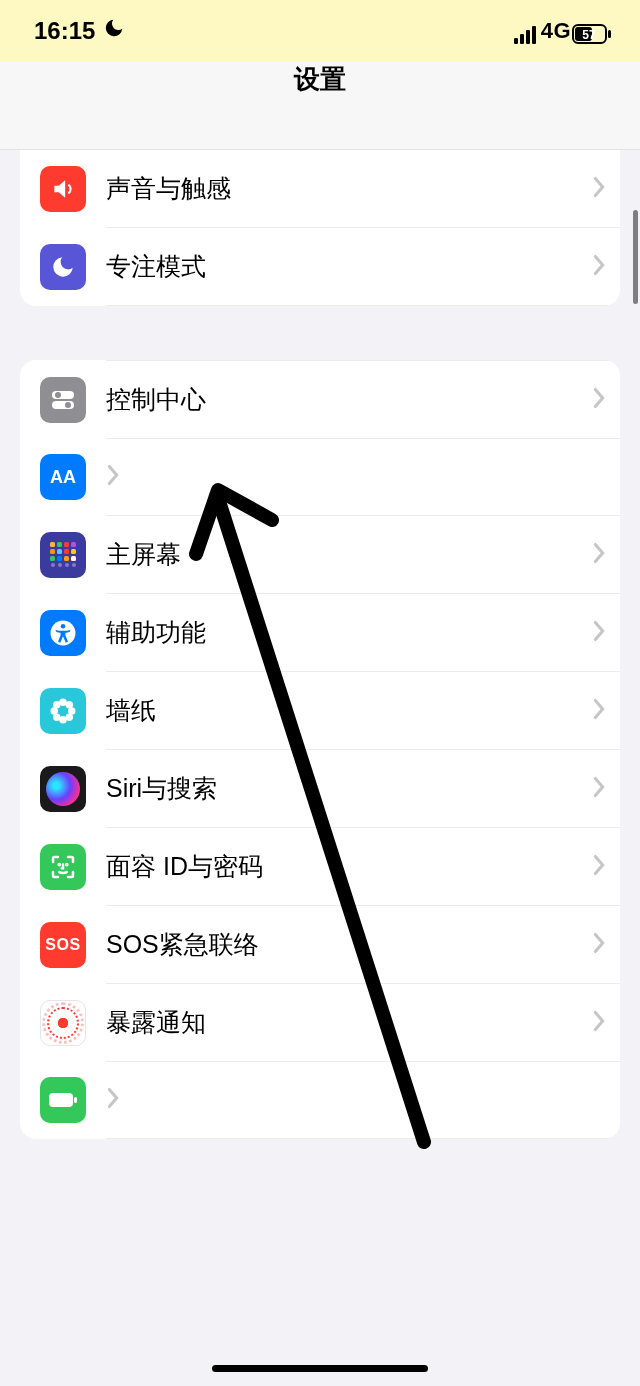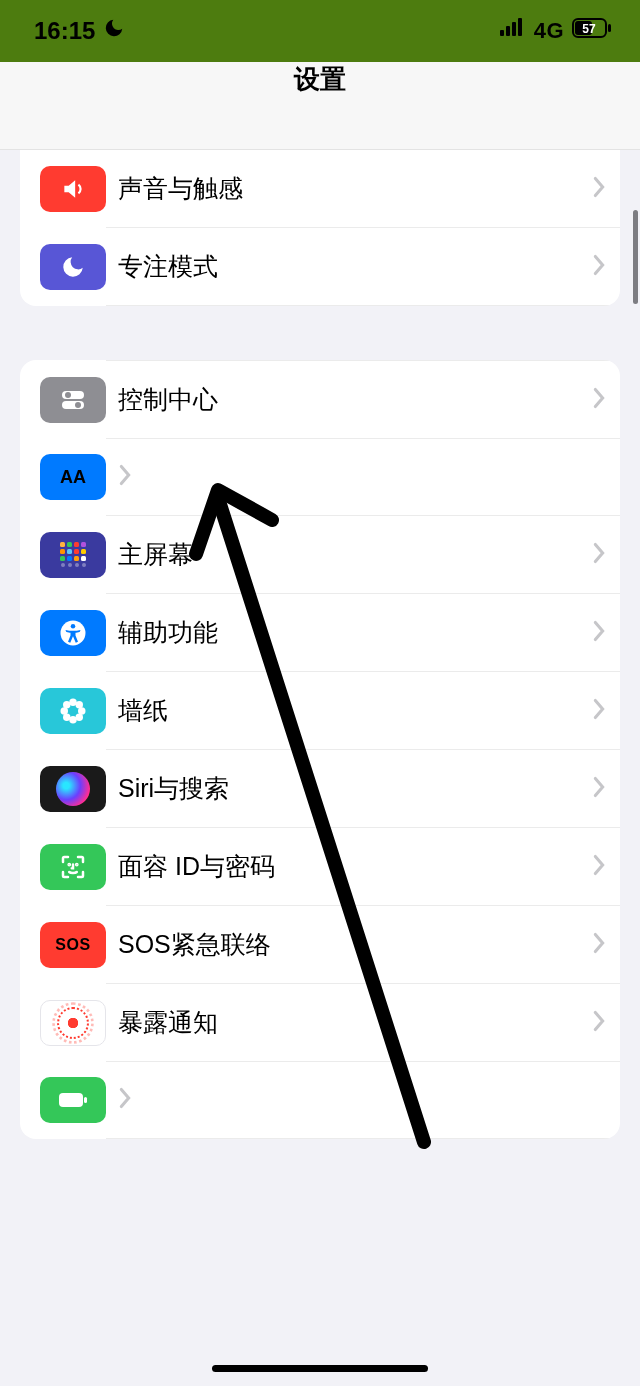--- a/index.html
+++ b/index.html
@@ -7,26 +7,26 @@
       width: 640px; height: 1386px;
       font-family: -apple-system, "SF Pro Text", "Helvetica Neue", Arial, sans-serif;
       background: #f2f2f7;
       position: relative; overflow: hidden;
     }
     
     .status-bar {
       height: 62px; width: 100%;
       display: flex; align-items: center; justify-content: space-between;
       padding: 0 28px 0 34px;
-      background: #4d7c0f;
+      background: #fef9c3;
       font-size: 24px; font-weight: 600; color: #000;
     }
     .sb-left { display: flex; align-items: center; gap: 8px; }
     .moon { font-size: 22px; }
-    .sb-right { display: flex; align-items: flex-start; gap: 8px; font-size: 22px; }
+    .sb-right { display: flex; align-items: flex-end; gap: 1px; font-size: 22px; }
     .signal svg, .battery svg { display: block; }
     .nettype { font-size: 22px; font-weight: 600; letter-spacing: .5px; }
     .battery-wrap { display: flex; align-items: center; }
     
     .nav-header {
       height: 88px; display: flex; align-items: flex-start; justify-content: center;
       background: #f7f7f7;
       border-bottom: 1px solid rgba(0,0,0,0.08);
       font-size: 26px; font-weight: 600;
     }
@@ -34,28 +34,28 @@
     .content { padding: 0 20px; }
     .group {
       background: #fff; border-radius: 16px;
       margin-bottom: 54px;
       padding-left: 20px;
       overflow: hidden;
     }
     .group.first { border-top-left-radius:0; border-top-right-radius:0; margin-top:0; }
     .row {
       display: flex; align-items: center;
-      min-height: 76px; gap: 12px;
+      min-height: 76px; gap: 20px;
       padding-right: 14px;
       cursor: pointer;
     }
     .row .icon-box {
-      width: 66px; height: 46px; border-radius: 10px;
+      width: 46px; height: 46px; border-radius: 10px;
       display: flex; align-items: center; justify-content: center;
-      flex-shrink: 0; color: #000000; font-weight: 700;
+      flex-shrink: 0; color: #ffffff; font-weight: 700;
     }
     .row .label {
       flex: 1; font-size: 25px; color: #000;
       padding: 22px 0;
     }
     .row .chev { color: #c6c6c9; flex-shrink:0; }
     .sep { height: 1px; background: rgba(0,0,0,0.08); margin-left: 66px; }
     
     .ic-sound { background:#ff3b30; }
     .ic-focus { background:#5856d6; }

